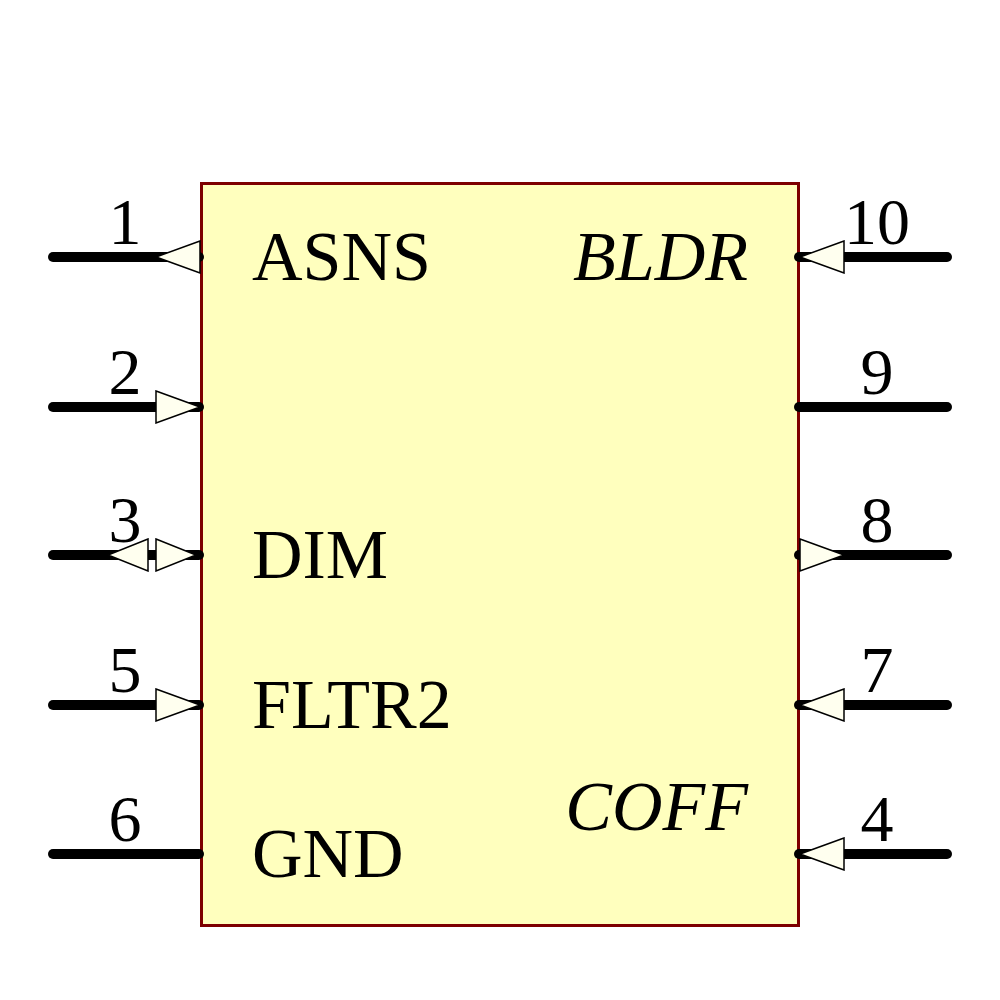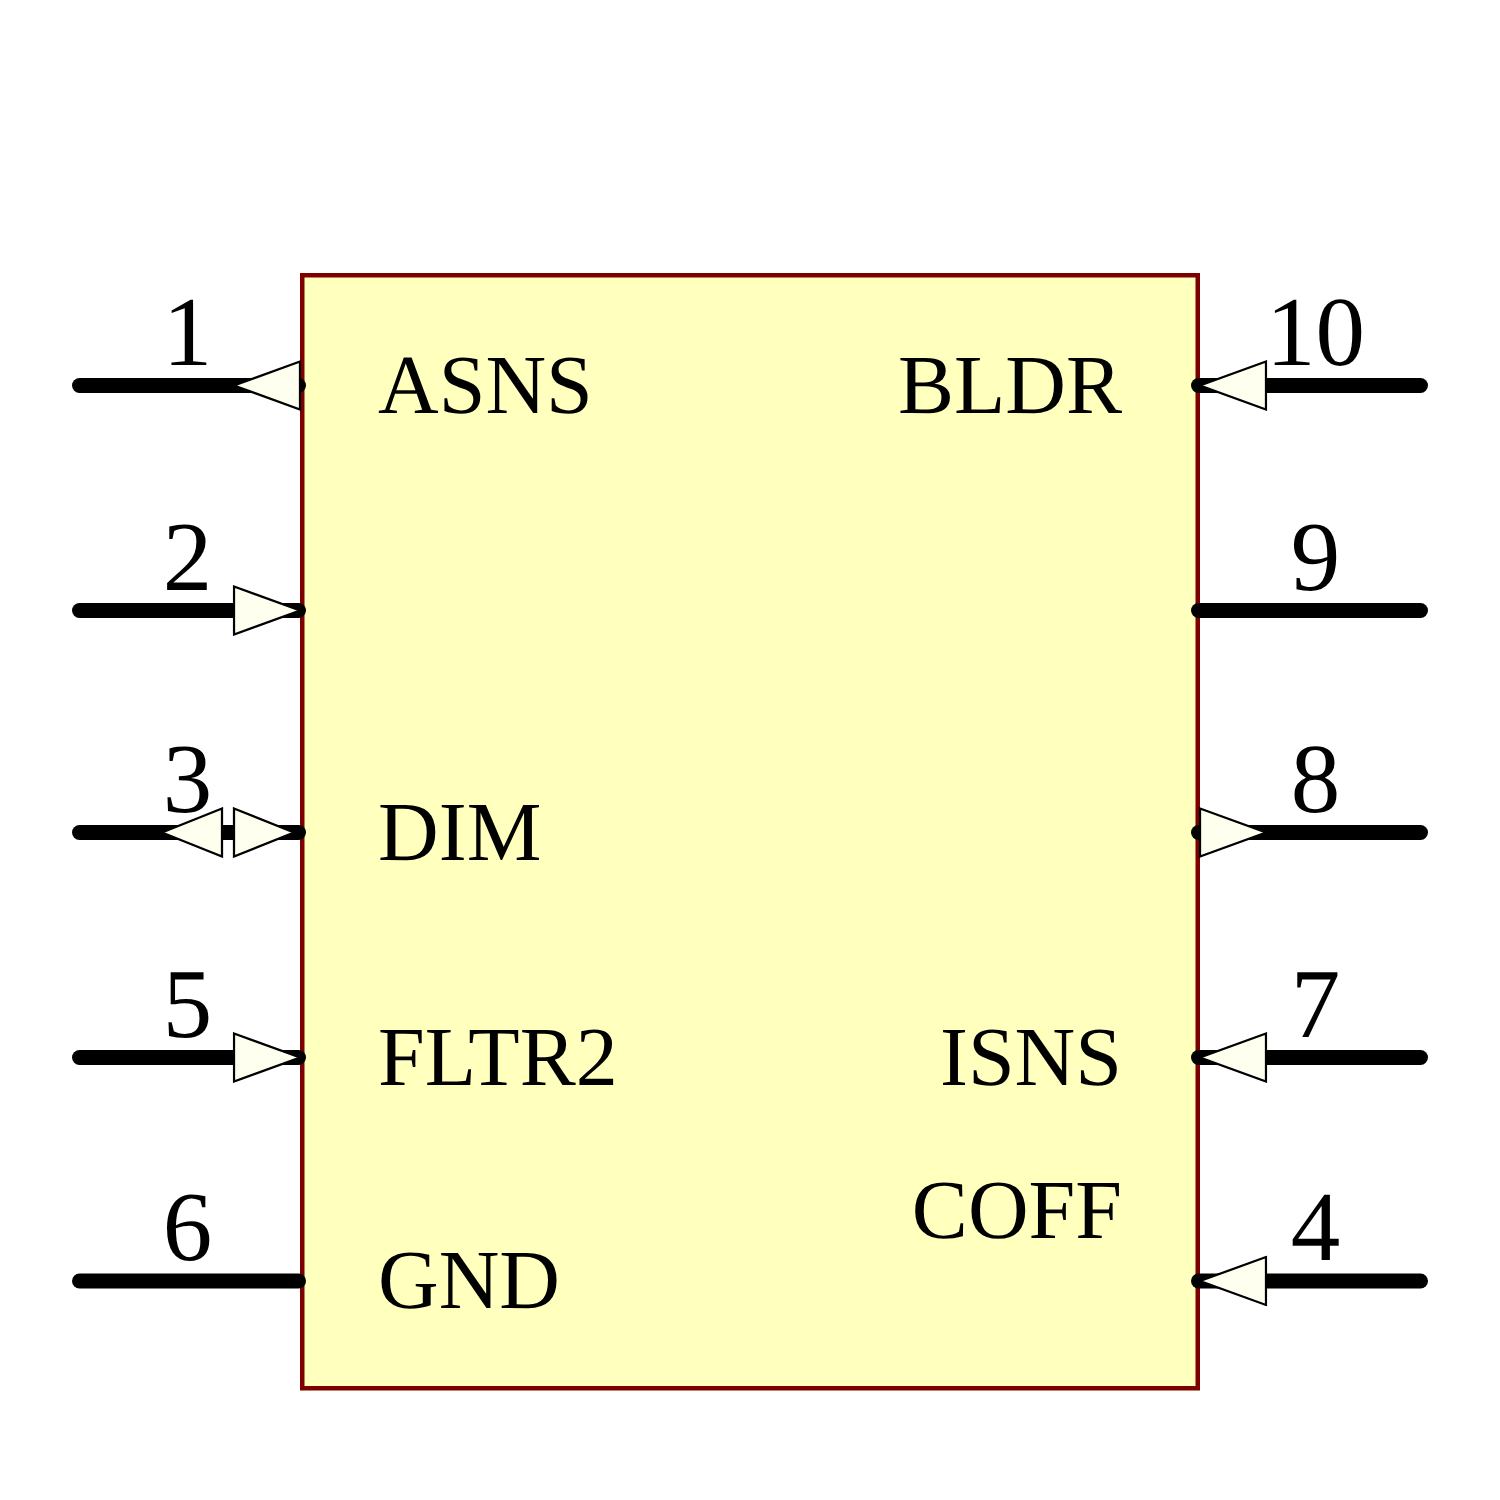--- a/index.html
+++ b/index.html
@@ -11,23 +11,23 @@
   .chip{
     position:absolute;left:200px;top:182px;width:600px;height:745px;
     background:#FFFFBE;border:3px solid #7D0000;box-sizing:border-box;
   }
   .wire{position:absolute;height:10px;background:#000;border-radius:5px;}
   .wl{left:48px;width:156px;}
   .wr{left:794px;width:158px;}
   .num{position:absolute;width:150px;text-align:center;font-size:66px;line-height:66px;}
   .numl{left:50px;}
   .numr{left:802px;}
-  .lbl{position:absolute;font-size:56px;line-height:70px;white-space:nowrap;}
+  .lbl{position:absolute;font-size:70px;line-height:70px;white-space:nowrap;}
   .lbll{left:252px;}
-  .lblr{right:252px;text-align:left;}
+  .lblr{right:252px;text-align:left;font-style:italic;}
   .arrow{position:absolute;width:46px;height:34px;}
   .arrow-wide{position:absolute;width:92px;height:34px;}
 </style>
 </head>
 <body>
 
 <div class="canvas">
 
   <div class="chip"></div>
 
@@ -77,21 +77,20 @@
   <svg class="arrow" style="left:799px;top:538px" viewBox="0 0 46 34">
     <polygon points="1,1 45,17 1,33" fill="#FFFFEF" stroke="#000" stroke-width="1.5"></polygon>
   </svg>
   <div class="num numr" style="top:487px">8</div>
 
   <div class="wire wr" style="top:700px"></div>
   <svg class="arrow" style="left:799px;top:688px" viewBox="0 0 46 34">
     <polygon points="45,1 1,17 45,33" fill="#FFFFEF" stroke="#000" stroke-width="1.5"></polygon>
   </svg>
   <div class="num numr" style="top:637px">7</div>
-  <div class="lbl lblr" style="top:670px">ISNS</div>
 
   <div class="wire wr" style="top:849px"></div>
   <svg class="arrow" style="left:799px;top:837px" viewBox="0 0 46 34">
     <polygon points="45,1 1,17 45,33" fill="#FFFFEF" stroke="#000" stroke-width="1.5"></polygon>
   </svg>
   <div class="num numr" style="top:786px">4</div>
   <div class="lbl lblr" style="top:772px">COFF</div>
 
 </div>
 

